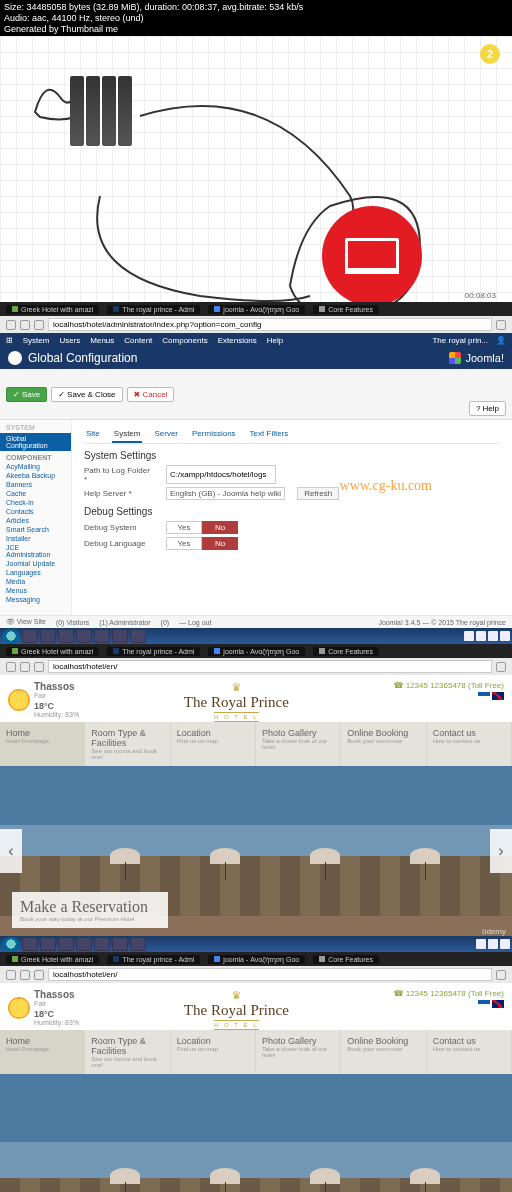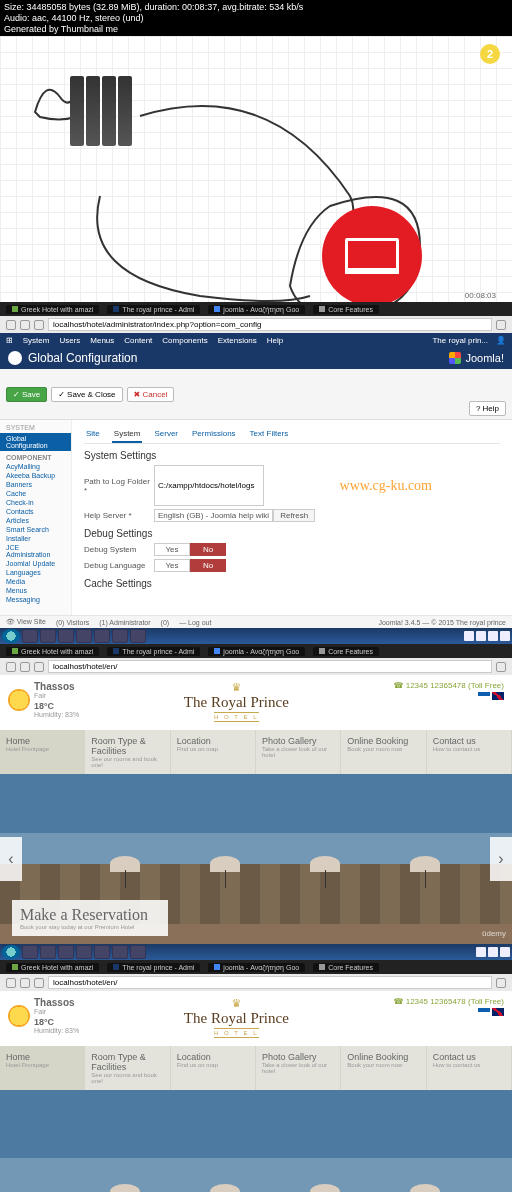--- a/index.html
+++ b/index.html
@@ -51,43 +51,43 @@
   .j-side { width:72px; background:#fafafa; border-right:1px solid #eee; font-size:7px; padding:2px 0; }
   .sys-lbl { color:#999; padding:2px 6px; font-size:7px;}
   .gc-active { background:#0b5fa5; color:#fff; padding:2px 6px;}
   .j-side .grp { padding:3px 6px 1px; color:#888; font-weight:bold; }
   .j-side .li { padding:1px 6px; color:#0b5fa5; cursor:pointer; }
   .j-main { flex:1; padding:6px 12px; font-size:8px; color:#555;}
   .tabs { display:flex; gap:10px; border-bottom:1px solid #e5e5e5; margin-bottom:6px; font-size:8px;}
   .tabs .t { padding:3px 2px; color:#0b5fa5; cursor:pointer;}
   .tabs .t.active { color:#333; border-bottom:2px solid #0b5fa5;}
   .sec-h { font-size:10px; color:#333; margin:6px 0 4px; }
-  .row { display:flex; align-items:center; gap:0; margin:3px 0;}
+  .row { display:flex; align-items:center; gap:12px; margin:3px 0;}
   .row label { width:70px; color:#555;}
-  .row .tin { width:110px; border:1px solid #ccc; padding:15px 3px; font-size:8px;}
+  .row .tin { width:110px; border:1px solid #ccc; padding:4px 3px; font-size:8px;}
   .row .sel { border:1px solid #ccc; padding:1px 3px; font-size:8px; }
   .row .refresh { border:1px solid #ccc; padding:1px 6px; background:#f5f5f5; font-size:8px;}
   .yn { display:flex; }
   .yn span { width:36px; text-align:center; padding:1px 0; font-size:8px; border:1px solid #ccc;}
   .yn .no { background:#b13c3c; color:#fff; border-color:#b13c3c;}
   .status { background:#f5f5f5; border-top:1px solid #e5e5e5; display:flex; align-items:center; padding:2px 6px; font-size:7px; color:#666; gap:10px;}
   .status .right { margin-left:auto;}
   .watermark { position:relative; }
   .wm { position:absolute; right:80px; top:176px; font-size:14px; color:#ff8c00; opacity:0.8; font-family:Georgia,serif; pointer-events:none;}
 
   
   .taskbar { height:16px; background:linear-gradient(#1b3a66,#2a5a99); display:flex; align-items:center; gap:2px; padding:0 2px;}
   .taskbar .start { width:18px; height:14px; background:radial-gradient(circle,#7cc 0 40%,#069 40%); border-radius:50%;}
   .taskbar .ti { width:16px; height:14px; background:#446; border:1px solid #335; border-radius:2px;}
   .taskbar .tray { margin-left:auto; display:flex; gap:2px;}
   .taskbar .tray .tri { width:10px; height:10px; background:#eef; border-radius:1px;}
 
   
   .hotel-wrap { background:#fff; }
-  .hotel-top { display:flex; align-items:flex-start; padding:6px 8px 8px; gap:8px;}
+  .hotel-top { display:flex; align-items:flex-start; padding:6px 8px 0; gap:8px;}
   .weather { display:flex; gap:4px; align-items:center; }
   .sun { width:22px; height:22px; border-radius:50%; background:radial-gradient(circle,#ffd94d 0 60%,#f6a623 60%); }
   .wtx .city { font-size:10px; font-weight:bold; color:#666;}
   .wtx .cond { font-size:7px; color:#999;}
   .wtx .temp { font-size:9px; font-weight:bold; color:#666; margin-top:2px;}
   .wtx .hum { font-size:7px; color:#999;}
   .brand { margin:0 auto; text-align:center;}
   .brand .crown { font-size:11px; color:#caa94a;}
   .brand .name { font-family:'Georgia',serif; font-size:15px; color:#5a3c1e;}
   .brand .sub { font-size:6px; letter-spacing:2px; color:#caa94a; border-top:1px solid #caa94a; border-bottom:1px solid #caa94a; padding:1px 0; display:inline-block;}
@@ -107,21 +107,21 @@
     background:repeating-linear-gradient(90deg,#6b5a46 0 20px,#7d6b53 20px 40px);}
   .hero-nav { position:absolute; top:50%; transform:translateY(-50%); width:22px; height:44px;
     background:rgba(255,255,255,0.85); display:flex; align-items:center; justify-content:center;
     font-size:16px; color:#666; cursor:pointer;}
   .hero-nav.l { left:0;} .hero-nav.r { right:0;}
   .reserve { position:absolute; left:12px; bottom:8px; background:rgba(255,255,255,0.88); padding:6px 20px 6px 8px;}
   .reserve .t1 { font-family:Georgia,serif; font-size:16px; color:#666;}
   .reserve .t2 { font-size:6px; color:#999;}
   .umbrella { position:absolute; width:30px; height:16px; background:#d8cdbf; border-radius:50% 50% 0 0; top:48%; }
   .umbrella::after { content:''; position:absolute; left:50%; top:14px; width:1px; height:18px; background:#333;}
-  .udemy { position:absolute; right:6px; bottom:6px; font-size:8px; color:#fff; opacity:0.7;}
+  .udemy { position:absolute; right:6px; bottom:0; font-size:8px; color:#fff; opacity:0.7;}
   .hero.tall { height:195px;}
 </style>
 </head>
 <body>
 
 <div class="videoinfo">
   <div class="line">Size: 34485058 bytes (32.89 MiB), duration: 00:08:37, avg.bitrate: 534 kb/s</div>
   <div class="line">Audio: aac, 44100 Hz, stereo (und)</div>
   <div class="line">Generated by Thumbnail me</div>
 </div>
@@ -250,21 +250,20 @@
         <span class="no">No</span>
       </span>
     </div>
     <div class="row">
       <label>Debug Language</label>
       <span class="yn">
         <span>Yes</span>
         <span class="no">No</span>
       </span>
     </div>
-    <div class="sec-h">Cache Settings</div>
   </div>
 </div>
 <div class="status">
   <span>👁 View Site</span>
   <span>(0) Visitors</span>
   <span>(1) Administrator</span>
   <span>(0)</span>
   <span>— Log out</span>
   <span class="right">Joomla! 3.4.5 — © 2015 The royal prince</span>
 </div>

